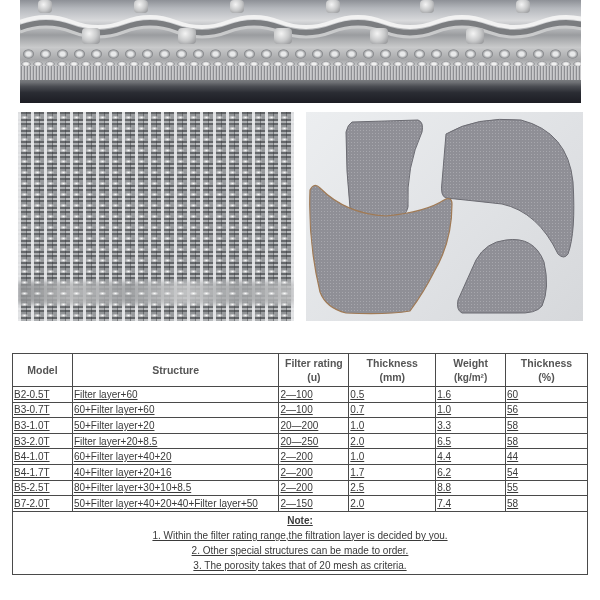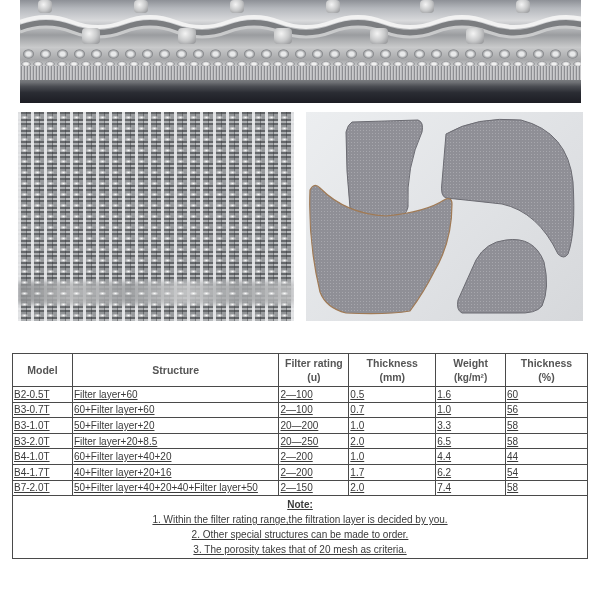--- a/index.html
+++ b/index.html
@@ -159,20 +159,28 @@
       </tr>
       <tr>
         <td>B4-1.7T</td>
         <td>40+Filter layer+20+16</td>
         <td>2—200</td>
         <td>1.7</td>
         <td>6.2</td>
         <td>54</td>
       </tr>
       <tr>
+        <td>B5-2.5T</td>
+        <td>80+Filter layer+30+10+8.5</td>
+        <td>2—200</td>
+        <td>2.5</td>
+        <td>8.8</td>
+        <td>55</td>
+      </tr>
+      <tr>
         <td>B7-2.0T</td>
         <td>50+Filter layer+40+20+40+Filter layer+50</td>
         <td>2—150</td>
         <td>2.0</td>
         <td>7.4</td>
         <td>58</td>
       </tr>
     </tbody>
   <tfoot>
     <tr>

